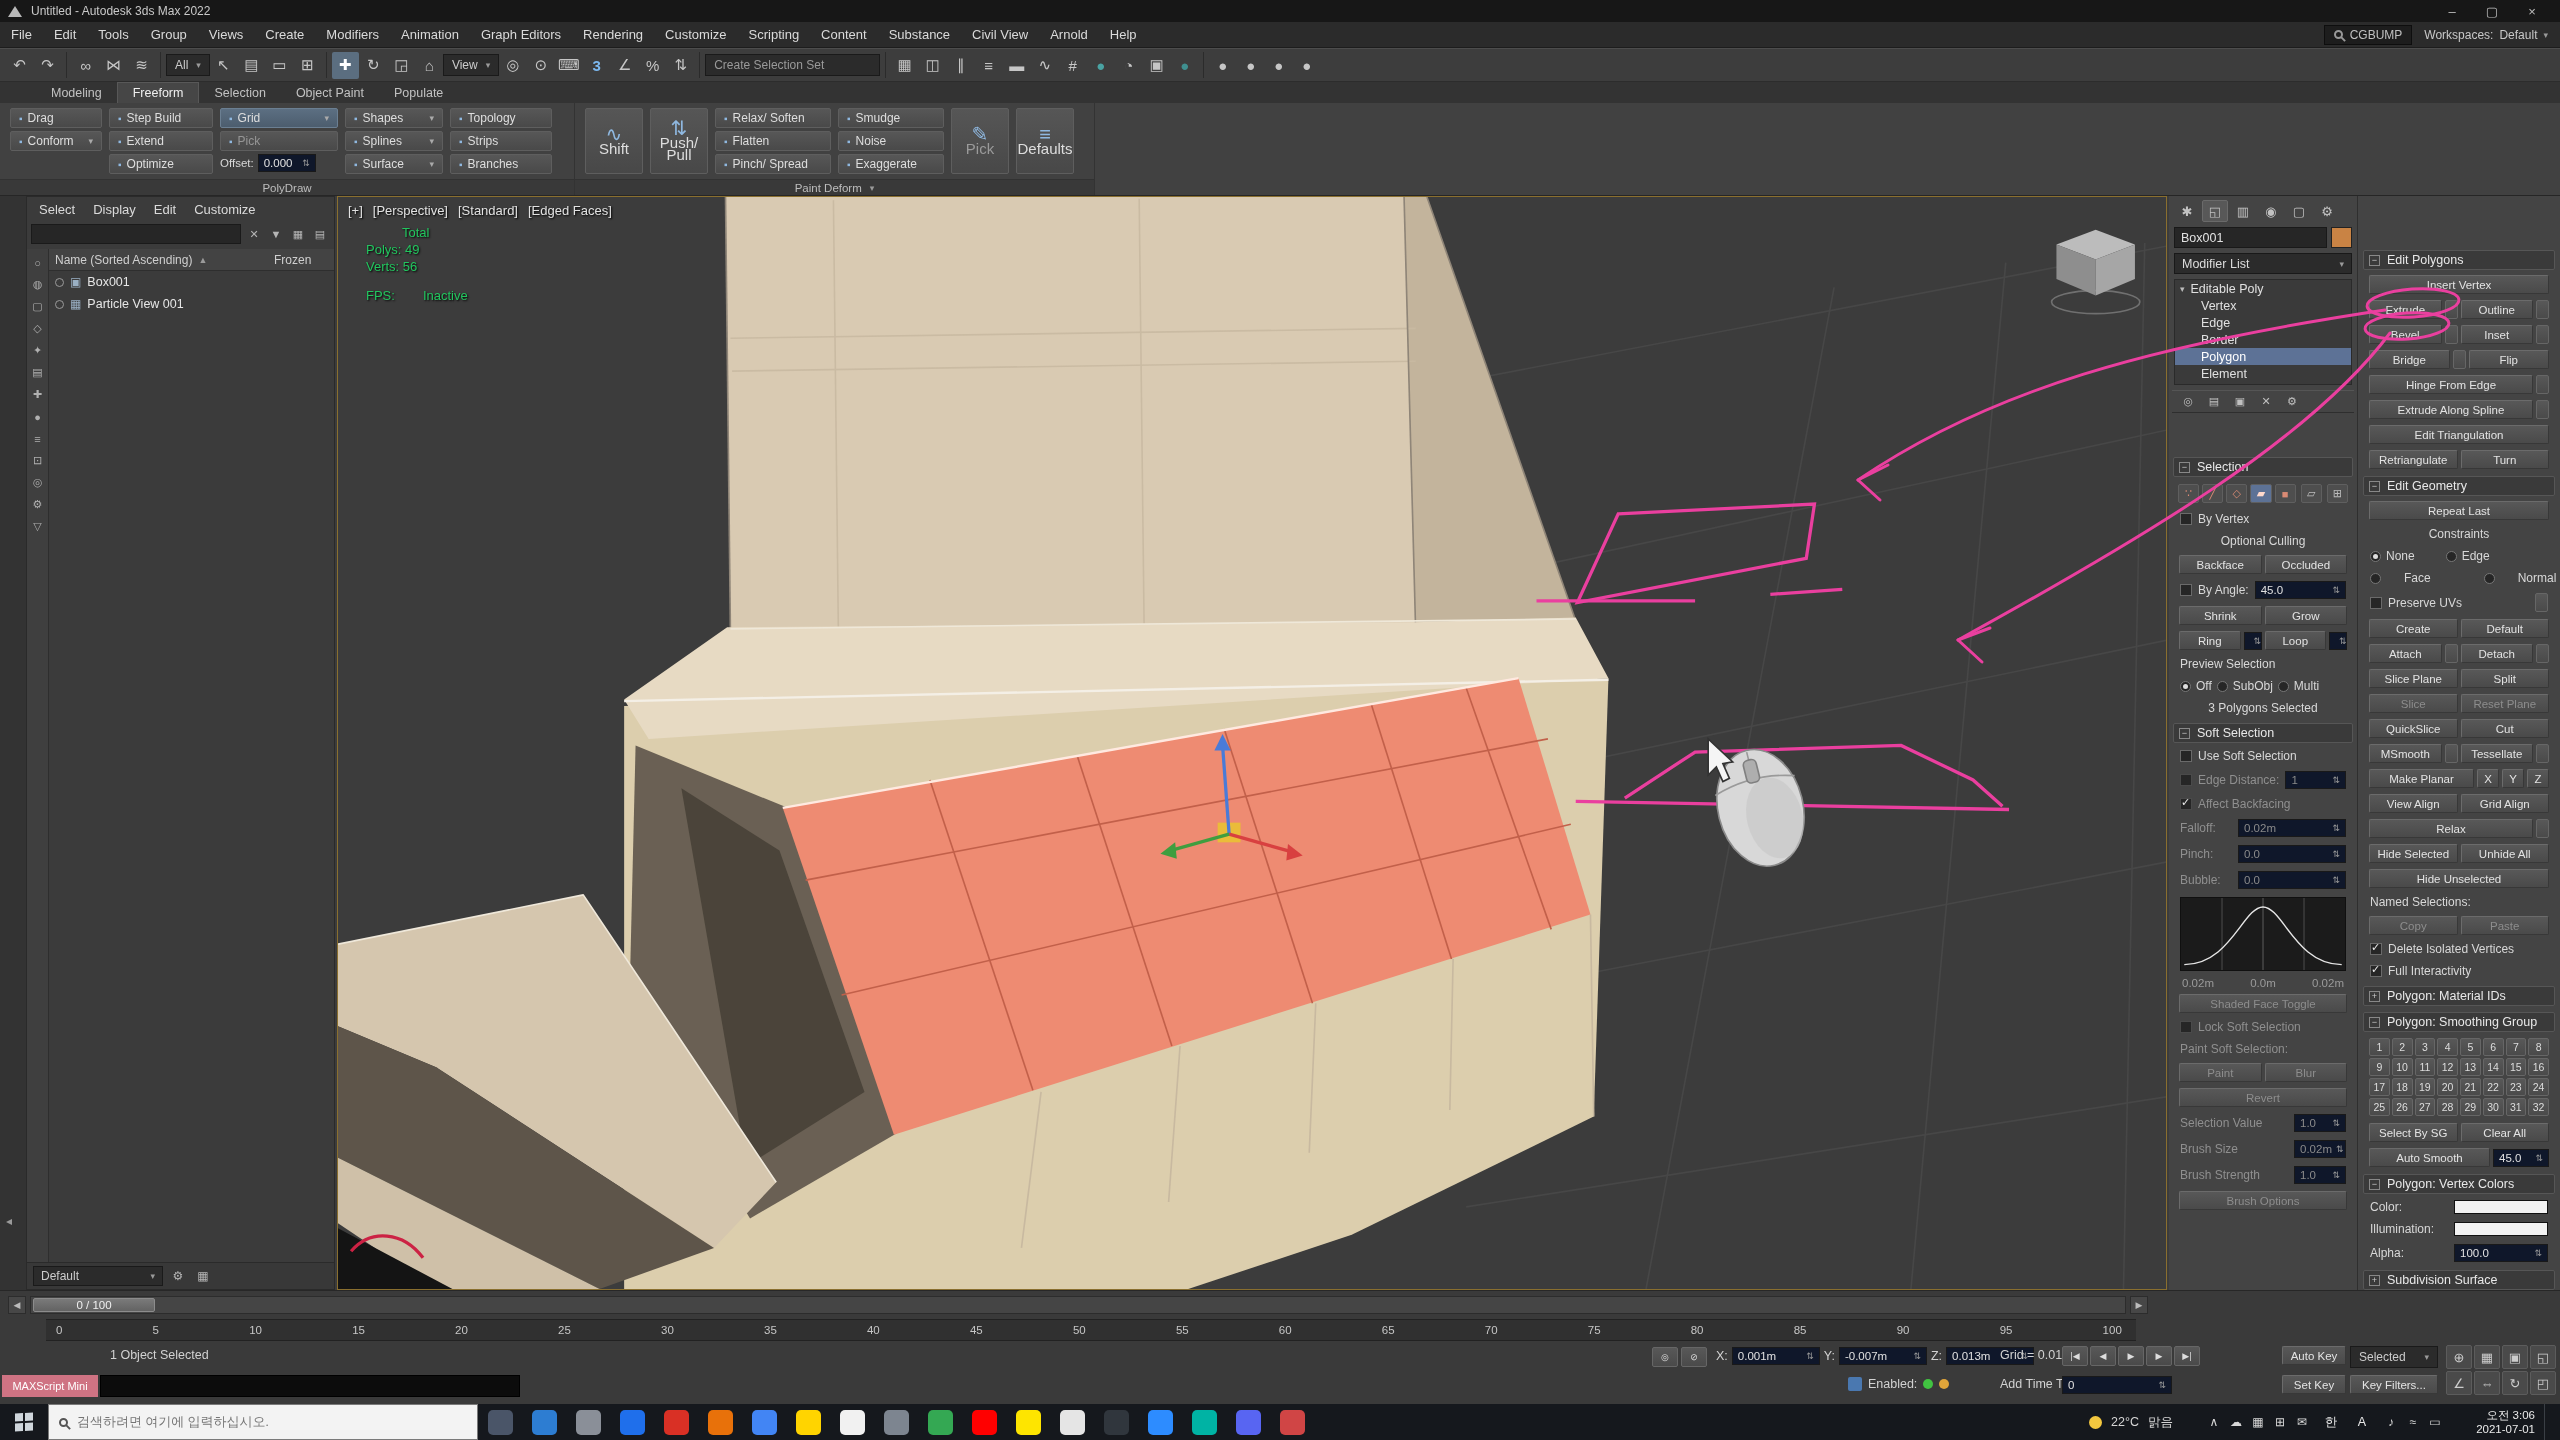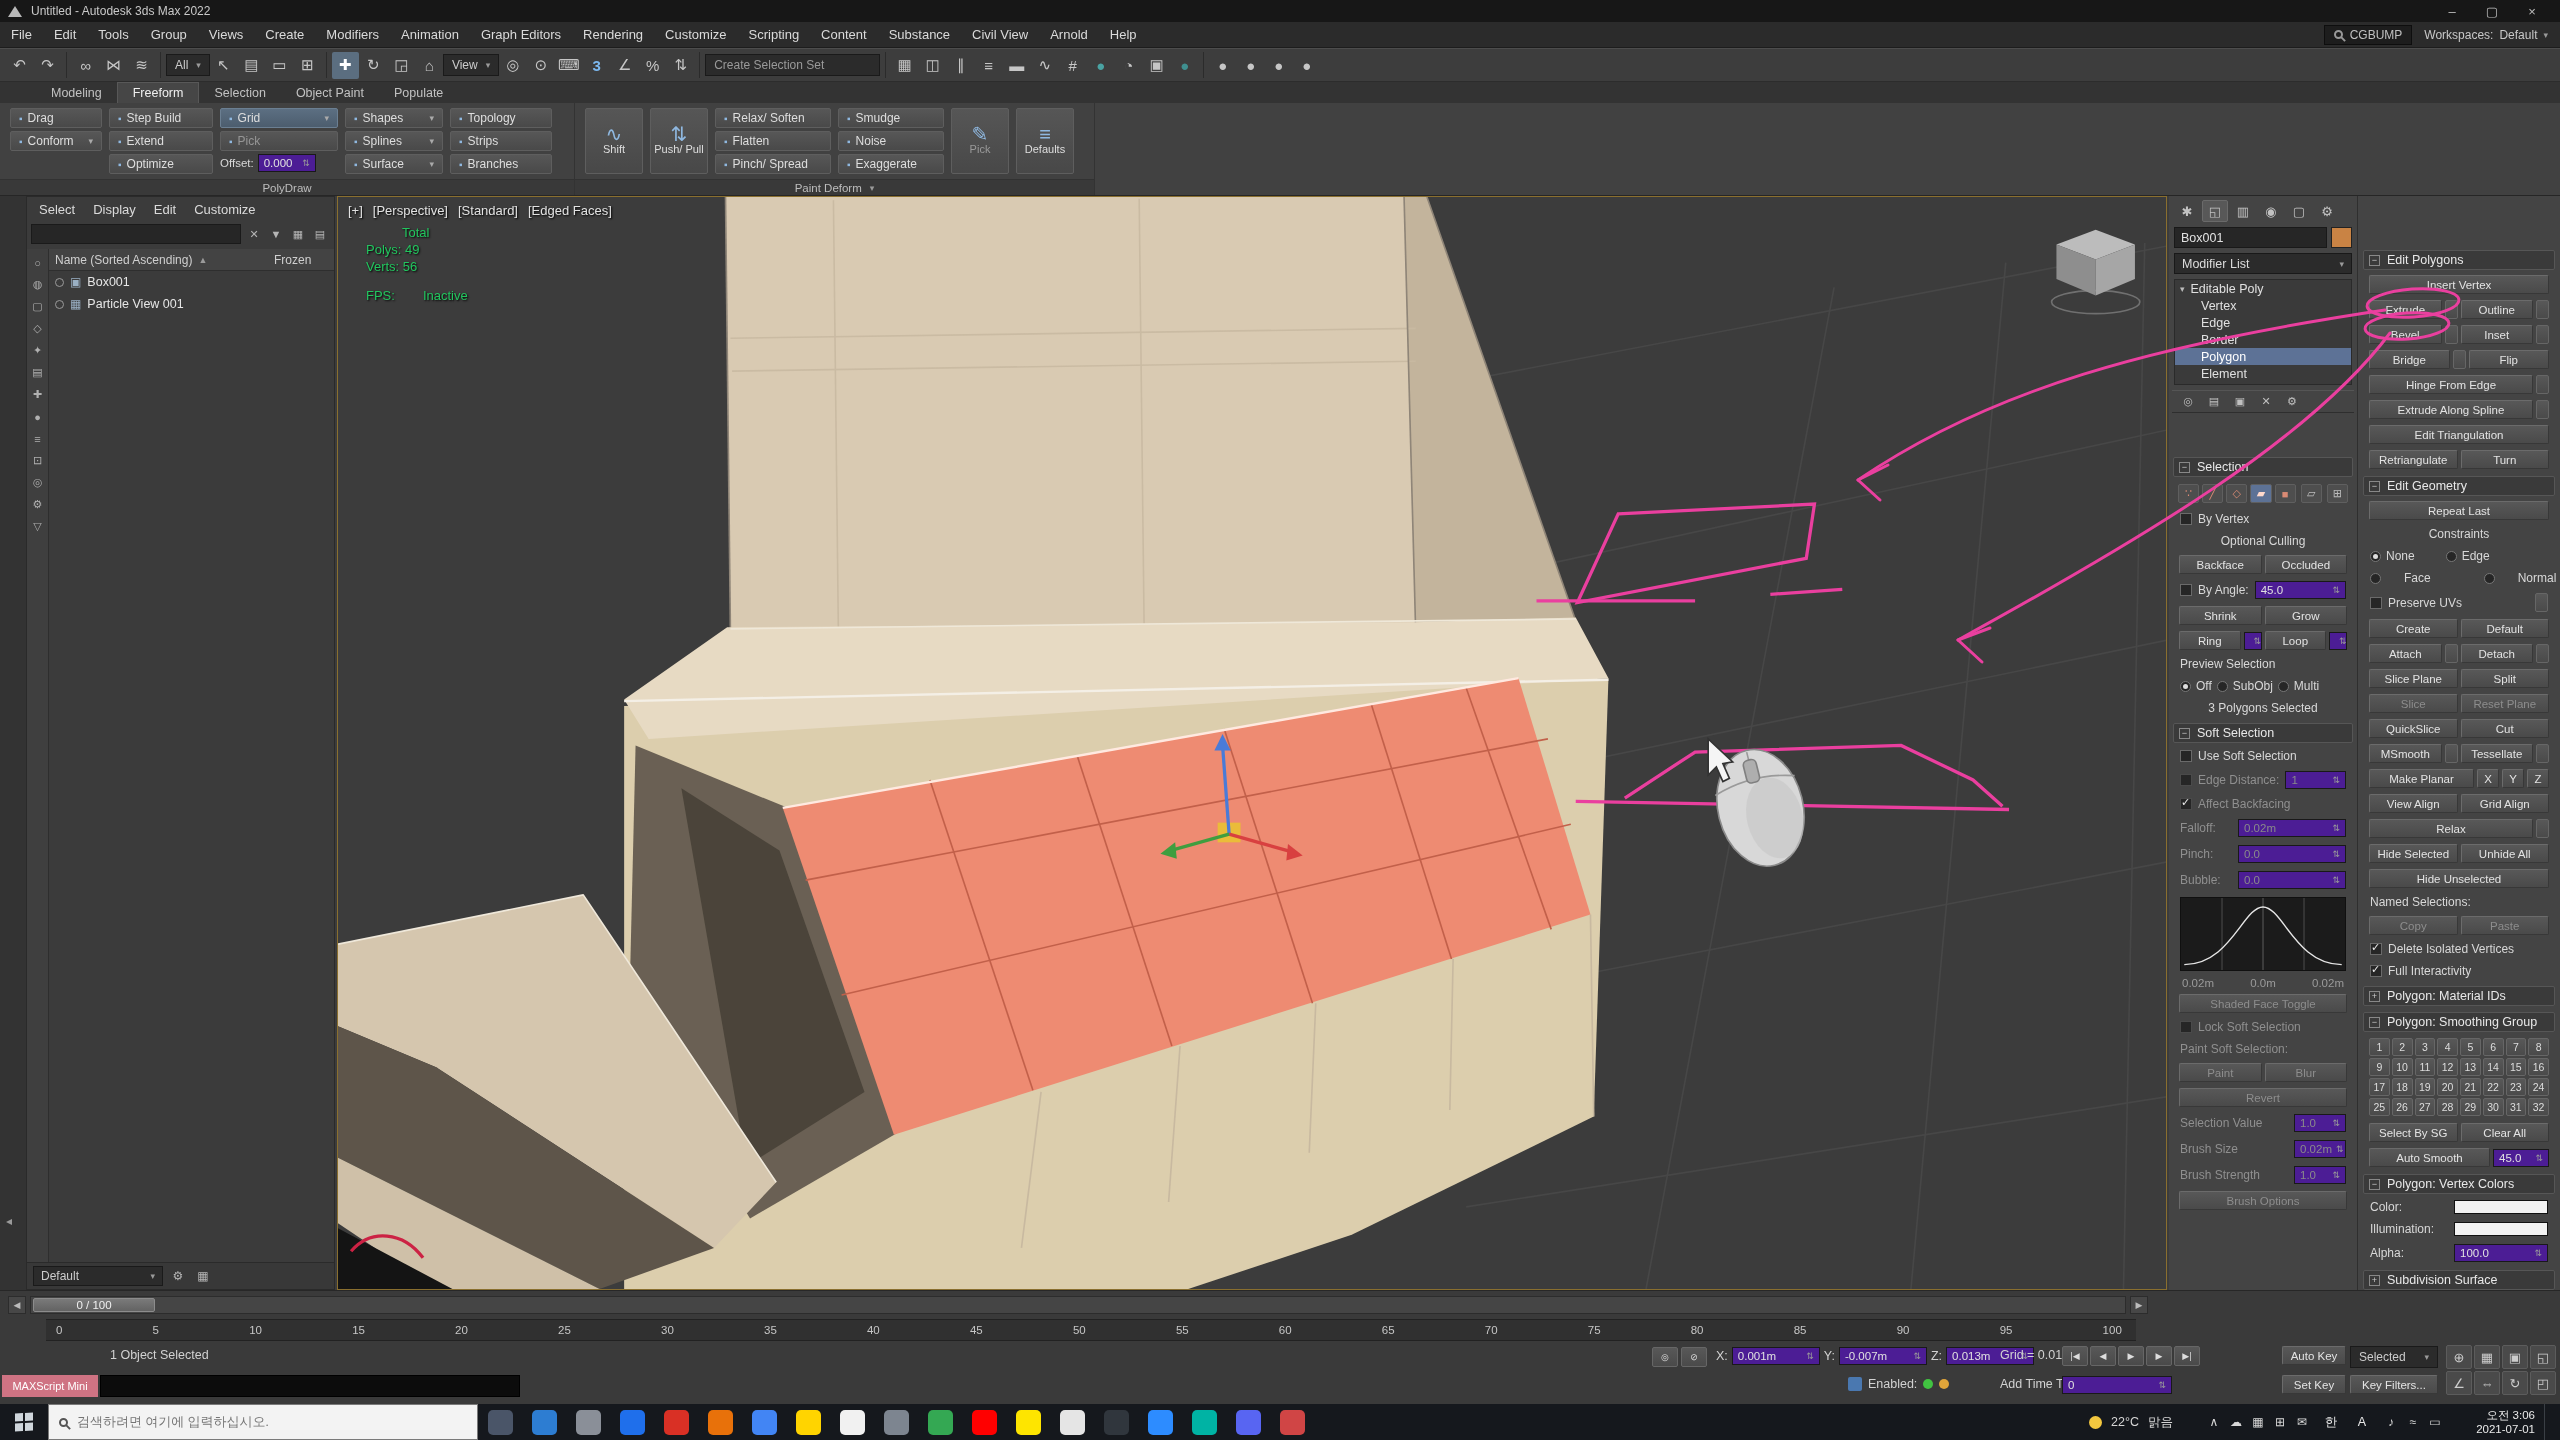--- a/index.html
+++ b/index.html
@@ -37,21 +37,21 @@
 .rtab.active{background:#464646;border:1px solid #585858;border-bottom:0;color:#efefef}
 #ribbon{position:absolute;left:0;top:103px;width:2560px;height:93px;background:#414141;border-bottom:1px solid #262626;display:flex;z-index:10}
 .rgroup{position:relative;border-right:1px solid #333;padding:5px 10px 18px 10px;display:flex;gap:7px;align-items:flex-start}
 .glabel{position:absolute;left:0;right:0;bottom:0;height:16px;background:#393939;border-top:1px solid #323232;display:flex;align-items:center;justify-content:center;gap:8px;font-size:11.5px;color:#bdbdbd}
 .rcol{display:flex;flex-direction:column;gap:3px}
 .rbtn{height:20px;display:flex;align-items:center;padding:0 8px;background:linear-gradient(#575757,#494949);border:1px solid #5e5e5e;border-radius:2px;font-size:12px;color:#dedede;white-space:nowrap}
 .rbtn::before{content:"▪";color:#8fb8e0;font-size:10px;margin-right:5px}
 .rbtn.dd::after{content:"▾";margin-left:auto;padding-left:6px;font-size:9px;color:#aaa}
 .rbtn.hl{background:linear-gradient(#5c6f82,#4c5d6e);border-color:#6b7f92}
 .rbtn.dim{color:#969696}
-.rbig{width:58px;height:66px;display:flex;flex-direction:column;align-items:center;justify-content:center;gap:3px;background:linear-gradient(#565656,#484848);border:1px solid #5e5e5e;border-radius:2px;font-size:11px;color:#dedede;text-align:center;line-height:12px}
+.rbig{width:58px;height:66px;display:flex;flex-direction:column;align-items:center;justify-content:center;gap:3px;background:linear-gradient(#565656,#484848);border:1px solid #5e5e5e;border-radius:2px;font-size:15px;color:#dedede;text-align:center;line-height:12px}
 .rbig::before{font-size:20px;color:#8fb8e0;content:"▦"}
 .rbig[data-name="shift-button"]::before{content:"∿"}
 .rbig[data-name="push-pull-button"]::before{content:"⇅"}
 .rbig[data-name="paint-pick-button"]::before{content:"✎"}
 .rbig[data-name="defaults-button"]::before{content:"≡"}
 .rbig.dim{color:#9a9a9a}
 
 #left-strip{position:absolute;left:0;top:196px;width:26px;height:1094px;background:#333}
 #collapse-arrow{position:absolute;left:6px;top:1018px;color:#9a9a9a;font-size:12px}
 #explorer{position:absolute;left:26px;top:196px;width:309px;height:1094px;background:#3b3b3b;border:1px solid #2a2a2a}
@@ -113,21 +113,21 @@
 .chk.on::before{content:"✓";position:absolute;top:-3px;left:0;font-size:11px;color:#ececec}
 .chk.dim{border-color:#4a4a4a}
 .rad{width:11px;height:11px;border:1px solid #777;border-radius:50%;background:#262626;flex:none;position:relative}
 .rad.on::before{content:"";position:absolute;inset:2px;background:#ddd;border-radius:50%}
 .b{height:19px;background:linear-gradient(#585858,#4a4a4a);border:1px solid;border-color:#6b6b6b #383838 #383838 #6b6b6b;border-radius:2px;color:#e3e3e3;font-size:11.5px;display:flex;align-items:center;justify-content:center;padding:0 4px;white-space:nowrap;overflow:hidden}
 .b.dim{color:#8d8d8d}
 .fr{display:flex;gap:3px;margin:3px 7px;align-items:center}
 .fr .b{flex:1}
 .sq{width:13px;height:19px;flex:none;background:linear-gradient(#585858,#4a4a4a);border:1px solid #666;border-radius:2px}
 .bx{flex:none !important;width:22px}
-.spin{height:18px;background:#4c1d95;border:1px solid #191919;color:#e0e0e0;font-size:11.5px;display:flex;align-items:center;padding:0 5px}
+.spin{height:18px;background:#0f172a;border:1px solid #191919;color:#e0e0e0;font-size:11.5px;display:flex;align-items:center;padding:0 5px}
 .spin::after{content:"⇅";margin-left:auto;padding-left:4px;font-size:9px;color:#9a9a9a}
 .spin.dim{color:#8a8a8a}
 .curve{height:74px;margin:4px 8px;background:#1b1b1b;border:1px solid #101010}
 .cl3{display:flex;justify-content:space-between;margin:2px 10px;font-size:11.5px;color:#9a9a9a}
 .sg-grid{display:grid;grid-template-columns:repeat(8,1fr);gap:2px;margin:4px 7px}
 .sgbtn{height:18px;background:linear-gradient(#585858,#4a4a4a);border:1px solid #666;border-radius:2px;color:#ddd;font-size:10.5px;display:flex;align-items:center;justify-content:center}
 .vc-sw{flex:1;height:14px;background:#f2f2f2;border:1px solid #111}
 
 #statusbar{position:absolute;left:0;top:1290px;width:2560px;height:114px;background:#3a3a3a;border-top:1px solid #272727}
 .ts-row{position:absolute;left:8px;top:4px;width:2140px;height:20px;display:flex;gap:4px;align-items:center}

